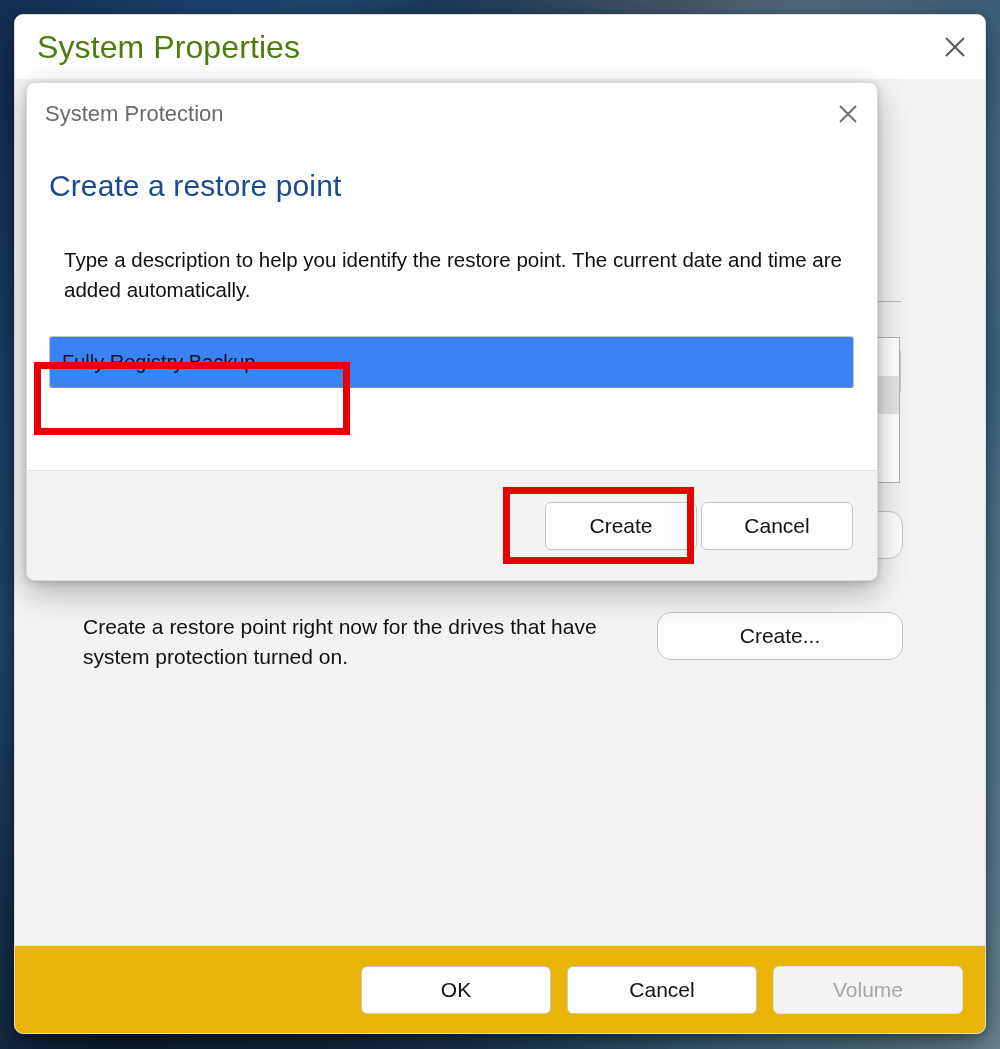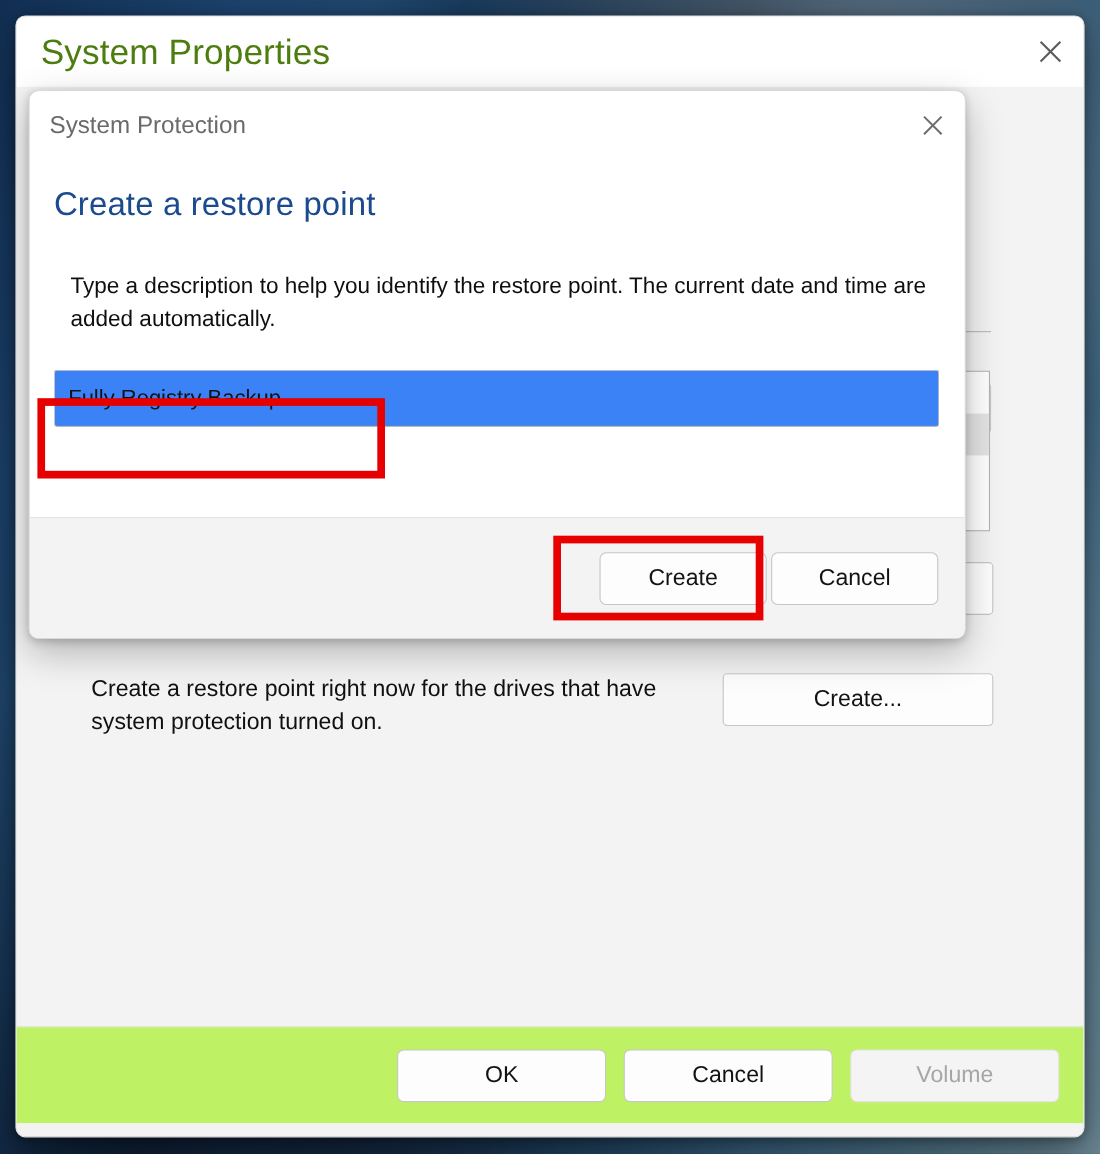--- a/index.html
+++ b/index.html
@@ -154,33 +154,33 @@
     font-size: 21px;
     line-height: 1.42;
     color: #111111;
     width: 556px;
   }
   .action-button {
     width: 246px;
     height: 48px;
     background: #fdfdfd;
     border: 1px solid #c6c6c6;
-    border-radius: 4px;
+    border-radius: 14px;
     font-family: "Liberation Sans", sans-serif;
     font-size: 21px;
     color: #131313;
     cursor: pointer;
   }
 
   
   .commit-bar {
     position: absolute;
-    left: 0; right: 0; bottom: 12px;
+    left: 0; right: 0; bottom: 0;
     height: 88px;
-    background: #bef264;
+    background: #eab308;
     display: flex;
     align-items: center;
     justify-content: flex-end;
     gap: 16px;
     padding-right: 22px;
     border-top: 1px solid #e6e6e6;
   }
   .commit-btn {
     width: 190px;
     height: 48px;

